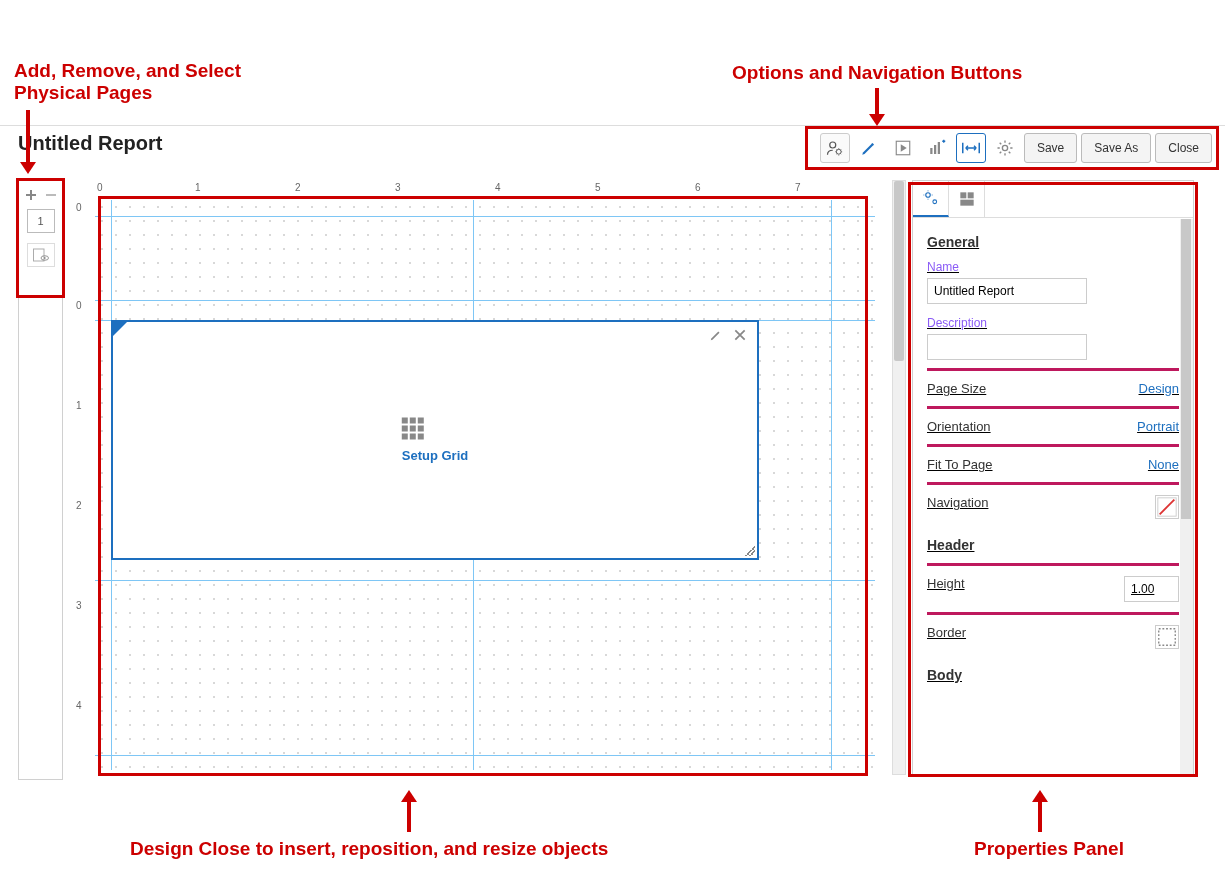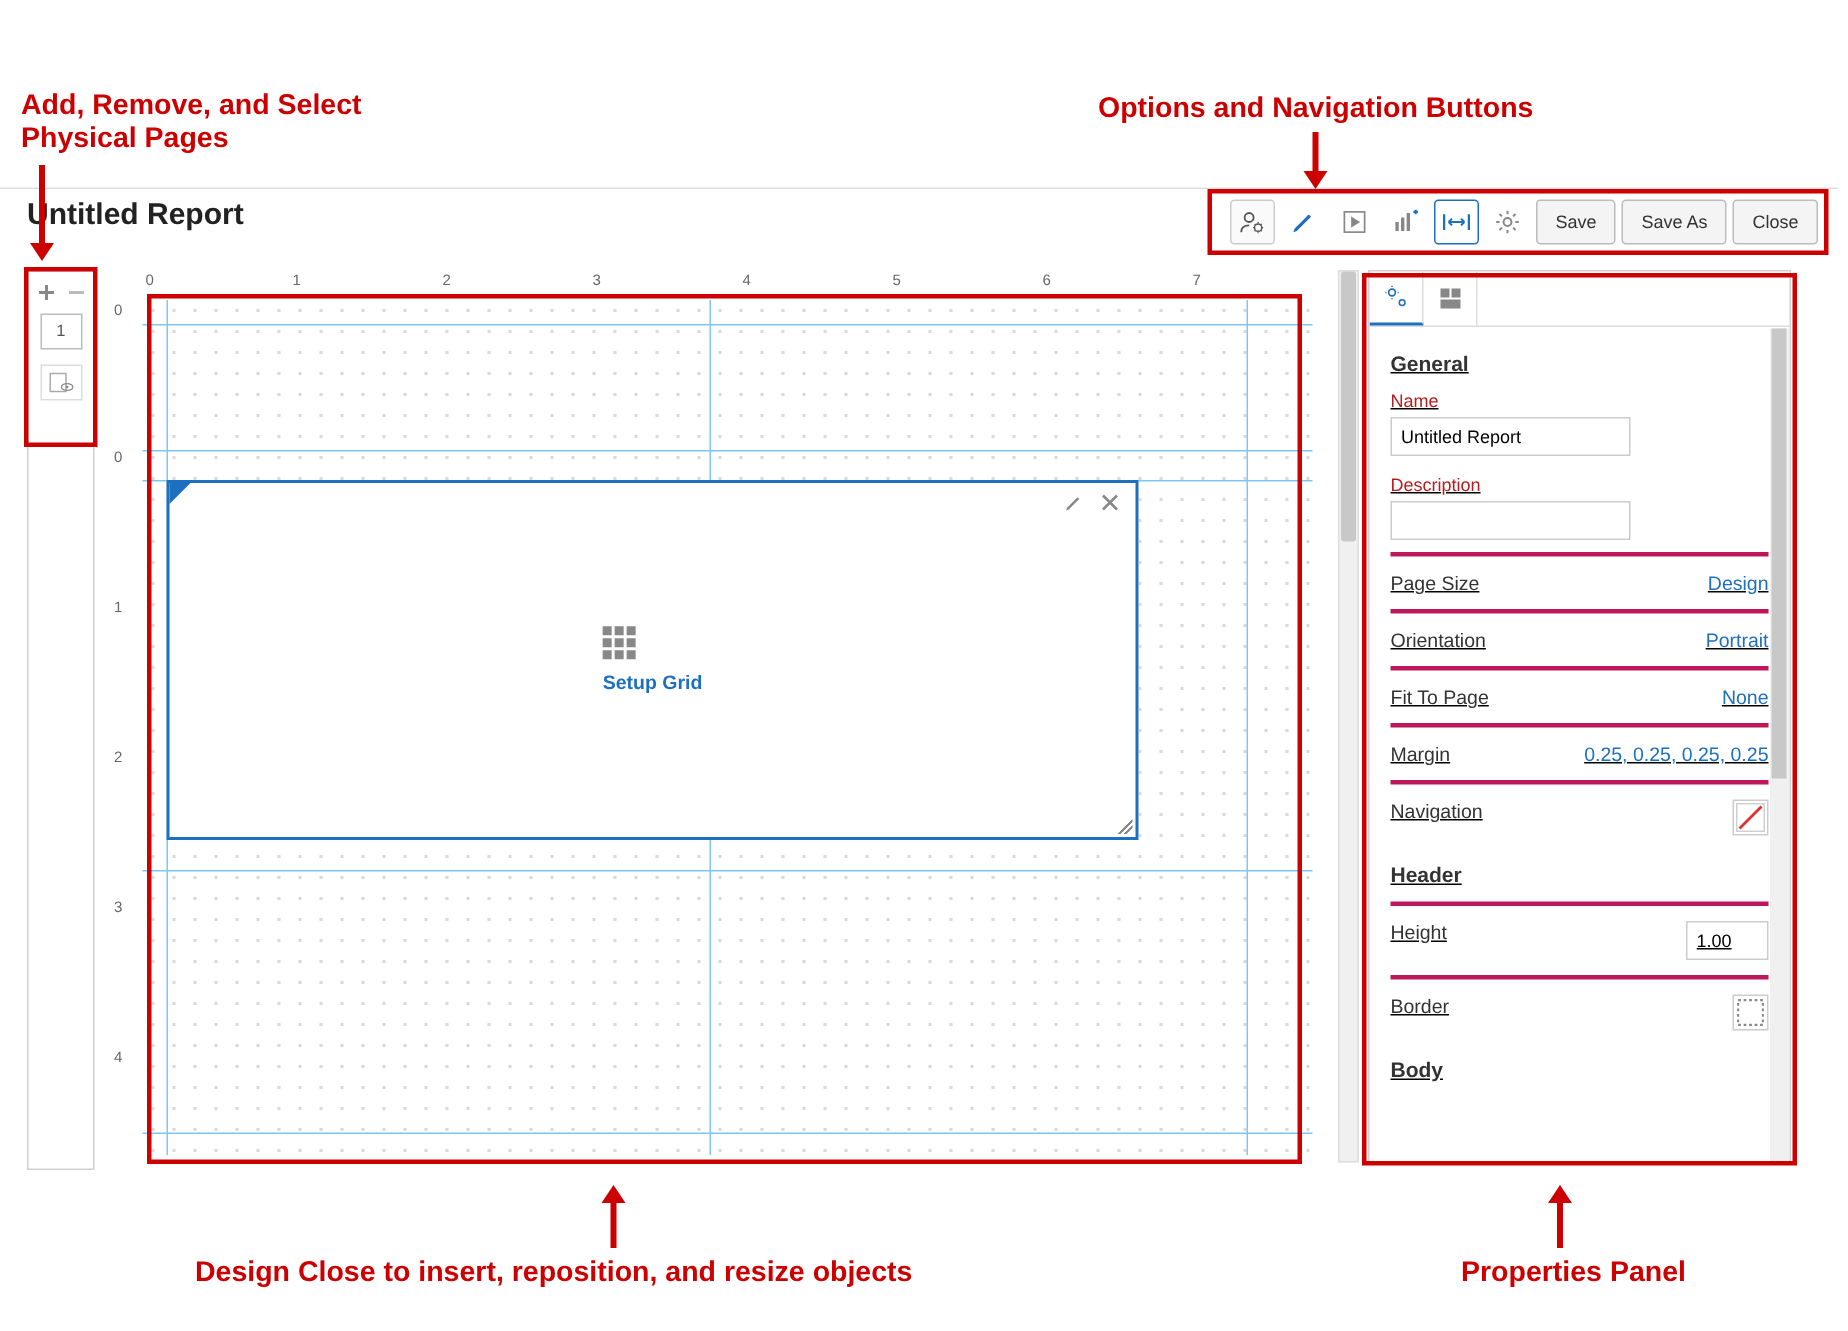--- a/index.html
+++ b/index.html
@@ -65,21 +65,21 @@
   .vscroll { position: absolute; top: 180px; left: 892px; width: 14px; height: 595px; background: #f0f0f0; border: 1px solid #ddd; }
   .vscroll .thumb { position: absolute; top: 0; left: 1px; width: 10px; height: 180px; background: #c8c8c8; border-radius: 2px; }
 
   
   .props { position: absolute; top: 180px; left: 912px; width: 282px; height: 595px; border: 1px solid #d0d0d0; background: #fff; overflow: hidden; text-decoration: underline; }
   .props-tabs { display: flex; border-bottom: 1px solid #ddd; }
   .ptab { width: 36px; height: 36px; display: flex; align-items: center; justify-content: center; border-right: 1px solid #ddd; cursor: pointer; }
   .ptab.active { border-bottom: 2px solid #1d6fbf; }
   .props-body { padding: 8px 14px; font-size: 13px; color: #333; }
   .section-h { font-weight: bold; margin: 8px 0 10px; font-size: 14px; }
-  .field-label { font-size: 12px; color: #b91c1c; margin-bottom: 4px; }
+  .field-label { font-size: 12px; color: #8b5cf6; margin-bottom: 4px; }
   .text-input { width: 160px; height: 26px; border: 1px solid #ccc; padding: 2px 6px; font-size: 12px; }
   .small-input { width: 55px; height: 26px; border: 1px solid #ccc; padding: 2px 6px; font-size: 12px; text-align: left; }
   .row { display: flex; justify-content: space-between; align-items: flex-start; padding: 10px 0; border-top: 3px solid #be185d; }
   .row:first-of-type { border-top: none; }
   .link-val { color: #1d6fbf; font-size: 13px; cursor: pointer; }
   .swatch { width: 24px; height: 24px; border: 1px solid #ccc; }
   .props-scroll { position: absolute; top: 38px; right: 0; width: 13px; bottom: 0; background: #f0f0f0; }
   .props-scroll .th { position: absolute; top: 0; left: 1px; width: 10px; height: 300px; background: #c8c8c8; }
 
   
@@ -280,24 +280,20 @@
     </div>
     <div class="row">
       <span>Orientation</span>
       <span class="link-val">Portrait</span>
     </div>
     <div class="row">
       <span>Fit To Page</span>
       <span class="link-val">None</span>
     </div>
     <div class="row">
-      <span>Margin</span>
-      <span class="link-val">0.25, 0.25, 0.25, 0.25</span>
-    </div>
-    <div class="row">
       <span>Navigation</span>
       <span class="swatch">
         <svg width="22" height="22" viewBox="0 0 24 24">
             <rect x="2" y="2" width="20" height="20" fill="#fff" stroke="#ccc"></rect>
             <path d="M4 20L20 4" stroke="#d33" stroke-width="2"></path>
           </svg>
       </span>
     </div>
 
     <div class="section-h">Header</div>

